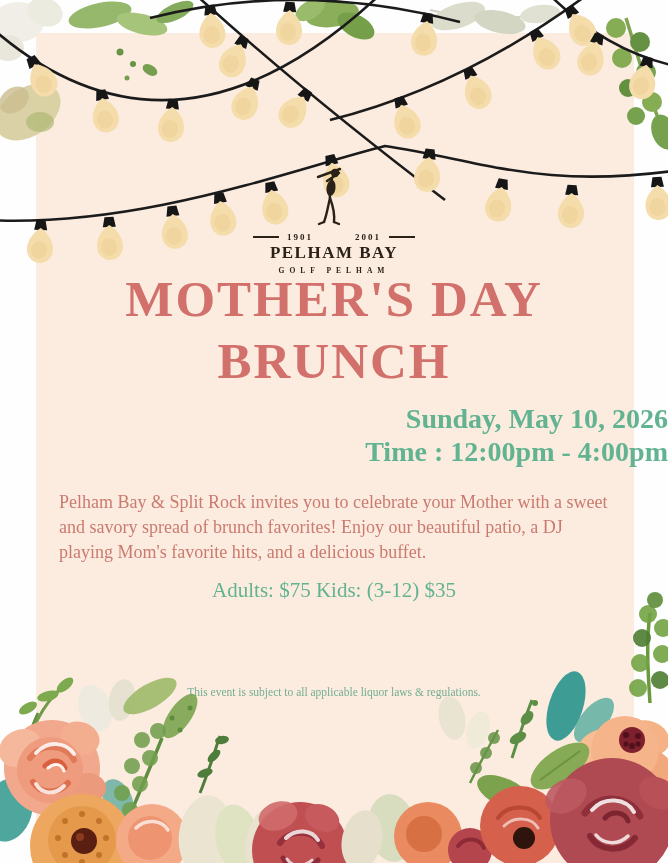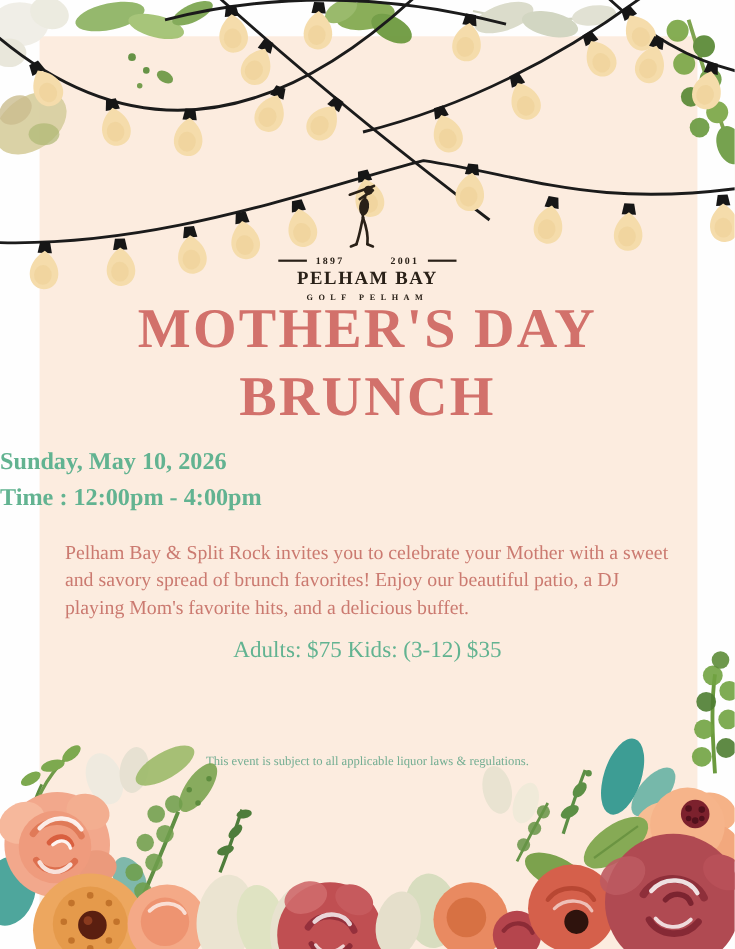--- a/index.html
+++ b/index.html
@@ -50,22 +50,22 @@
   }
   .title{
     position:absolute; top:268px; left:0; right:0;
     text-align:center;
     color:var(--coral-title);
     font-size:51px; line-height:62px; font-weight:bold;
     letter-spacing:2px; text-transform:uppercase;
   }
   .datetime{
     position:absolute; top:402px; left:0; right:0;
-    text-align:left; color:var(--teal);
-    font-size:22px; line-height:33px; font-weight:bold;
+    text-align:right; color:var(--teal);
+    font-size:28px; line-height:33px; font-weight:bold;
   }
   .description{
     position:absolute; top:490px; left:59px; width:550px;
     color:var(--coral-text);
     font-size:18px; line-height:25px;
   }
   .pricing{
     position:absolute; top:578px; left:0; right:0;
     text-align:center; color:var(--teal);
     font-size:21px; font-weight:normal;
@@ -186,21 +186,21 @@
         <path d="M19,32 C17,40 16,48 13,56"></path>
         <path d="M19,32 C22,40 24,47 23,56"></path>
         <path d="M13,56 L8,58"></path>
         <path d="M23,56 L28,58"></path>
       </g>
       <circle cx="24" cy="7" r="4.2" fill="var(--logo-ink)"></circle>
       <ellipse cx="20" cy="22" rx="4.5" ry="8" fill="var(--logo-ink)" transform="rotate(8 20 22)"></ellipse>
     </svg>
     <div class="years">
       <span class="rule"></span>
-      <span>1897</span>
+      <span>1901</span>
       <span class="gap"></span>
       <span>2001</span>
       <span class="rule"></span>
     </div>
     <div class="name">PELHAM BAY</div>
     <div class="tagline">GOLF PELHAM</div>
   </div>
 
   <div class="title">
     <div>Mother's Day</div>

